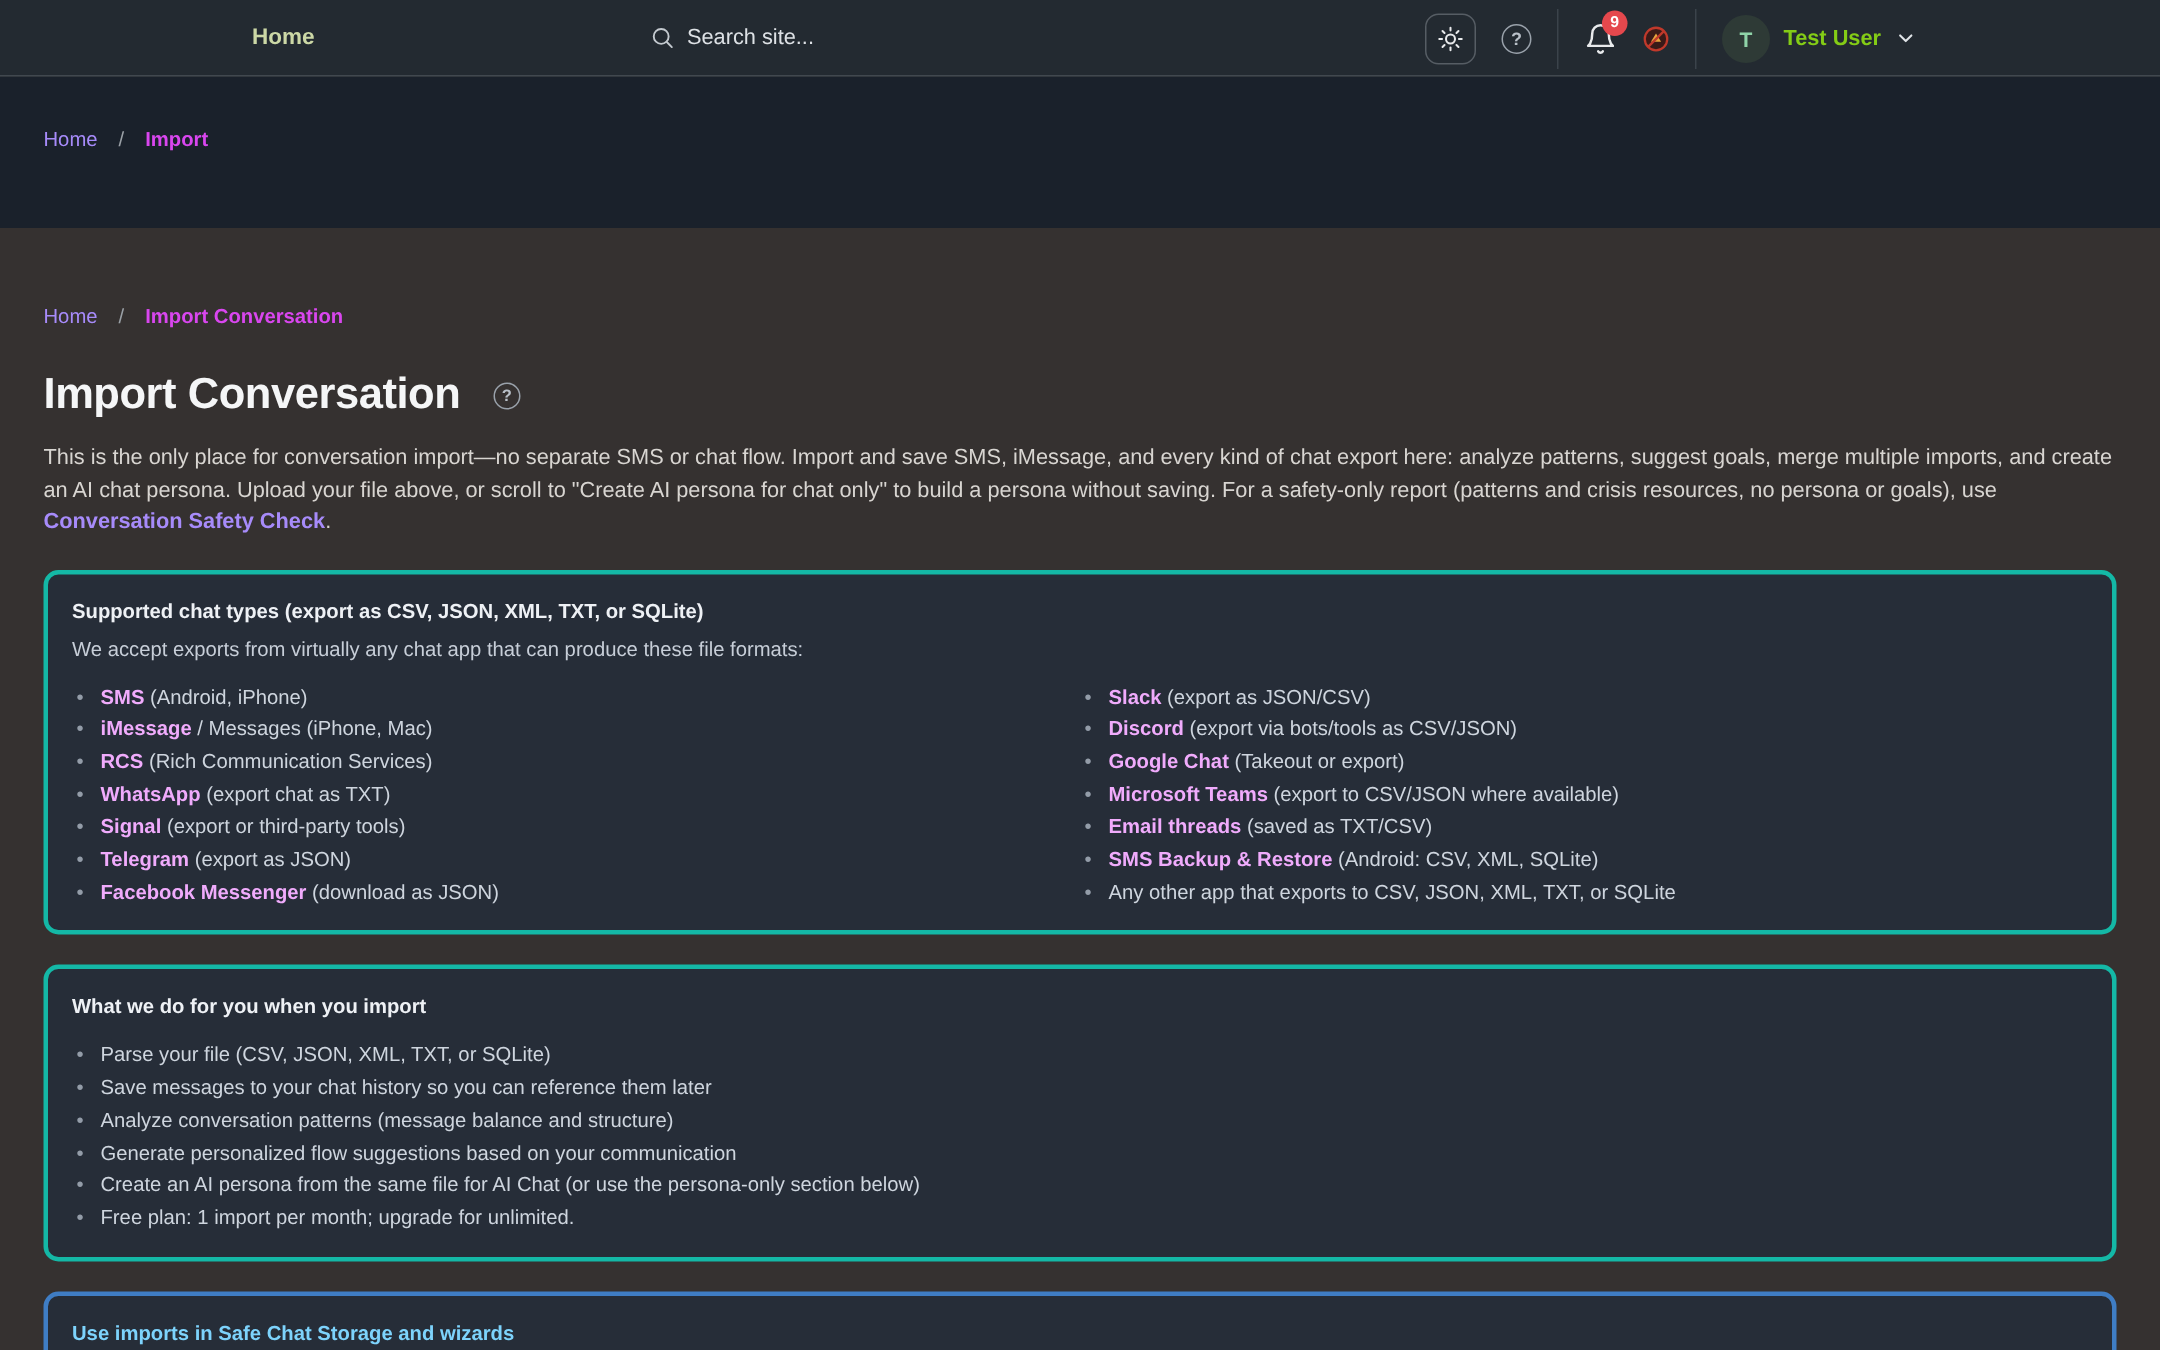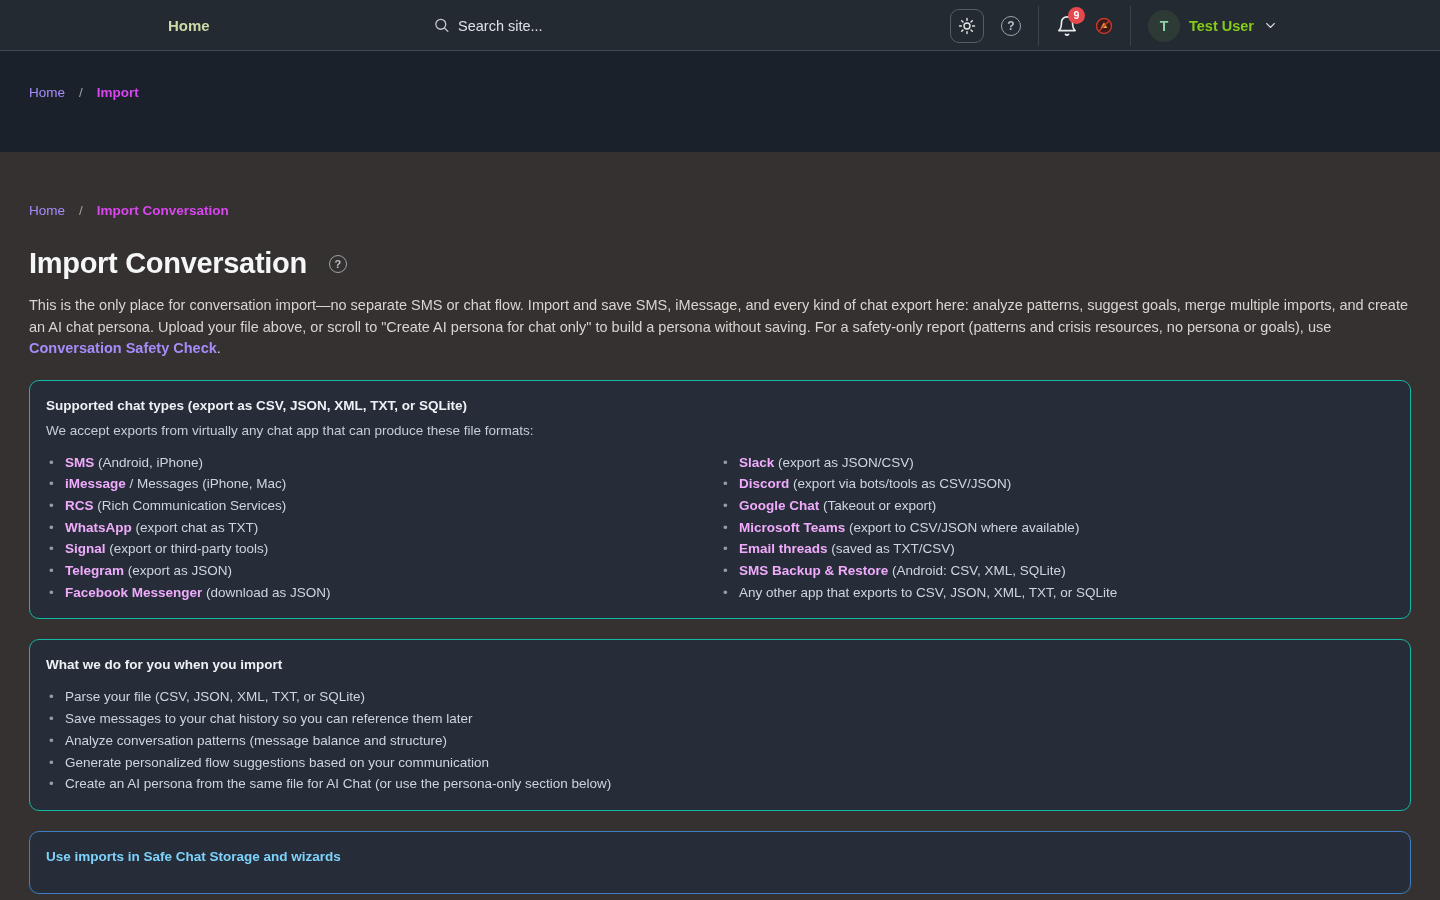--- a/index.html
+++ b/index.html
@@ -78,21 +78,21 @@
     width:18px; height:18px; border:1.5px solid #9aa2ab; border-radius:50%;
     color:#b9c0c8; font-size:11px; font-weight:700;
     display:flex; align-items:center; justify-content:center; cursor:pointer;
   }
   .intro {
     margin-top:15px; font-size:14.5px; line-height:21.5px; color:#d8d5d1;
   }
   .intro a { color:#a78bfa; font-weight:700; text-decoration:none; cursor:pointer; }
   
   .card {
-    margin-top:20px; background:#262d38; border:1px solid #14b8a6;
+    margin-top:20px; background:#262d38; border:3px solid #14b8a6;
     border-radius:10px; padding:15px 16px;
   }
   .card-title { font-size:13.5px; font-weight:700; color:#eef1f5; line-height:20px; }
   .card-intro { margin-top:5px; font-size:13.5px; color:#c7ced8; line-height:20px; }
   .two-col { display:flex; margin-top:11px; }
   .two-col ul { flex:1; }
   ul.blist { list-style:none; }
   ul.blist li {
     position:relative; padding-left:19px; font-size:13.5px;
     line-height:21.7px; color:#ced5de;
@@ -218,20 +218,21 @@
   </section>
 
   <section class="card single">
     <h2 class="card-title">What we do for you when you import</h2>
     <ul class="blist">
         <li>Parse your file (CSV, JSON, XML, TXT, or SQLite)</li>
         <li>Save messages to your chat history so you can reference them later</li>
         <li>Analyze conversation patterns (message balance and structure)</li>
         <li>Generate personalized flow suggestions based on your communication</li>
         <li>Create an AI persona from the same file for AI Chat (or use the persona-only section below)</li>
+        <li>Free plan: 1 import per month; upgrade for unlimited.</li>
       </ul>
   </section>
 
   <section class="card blue">
     <h2 class="card-title">Use imports in Safe Chat Storage and wizards</h2>
     <p class="card-body">
       
     </p>
 
   </section>

